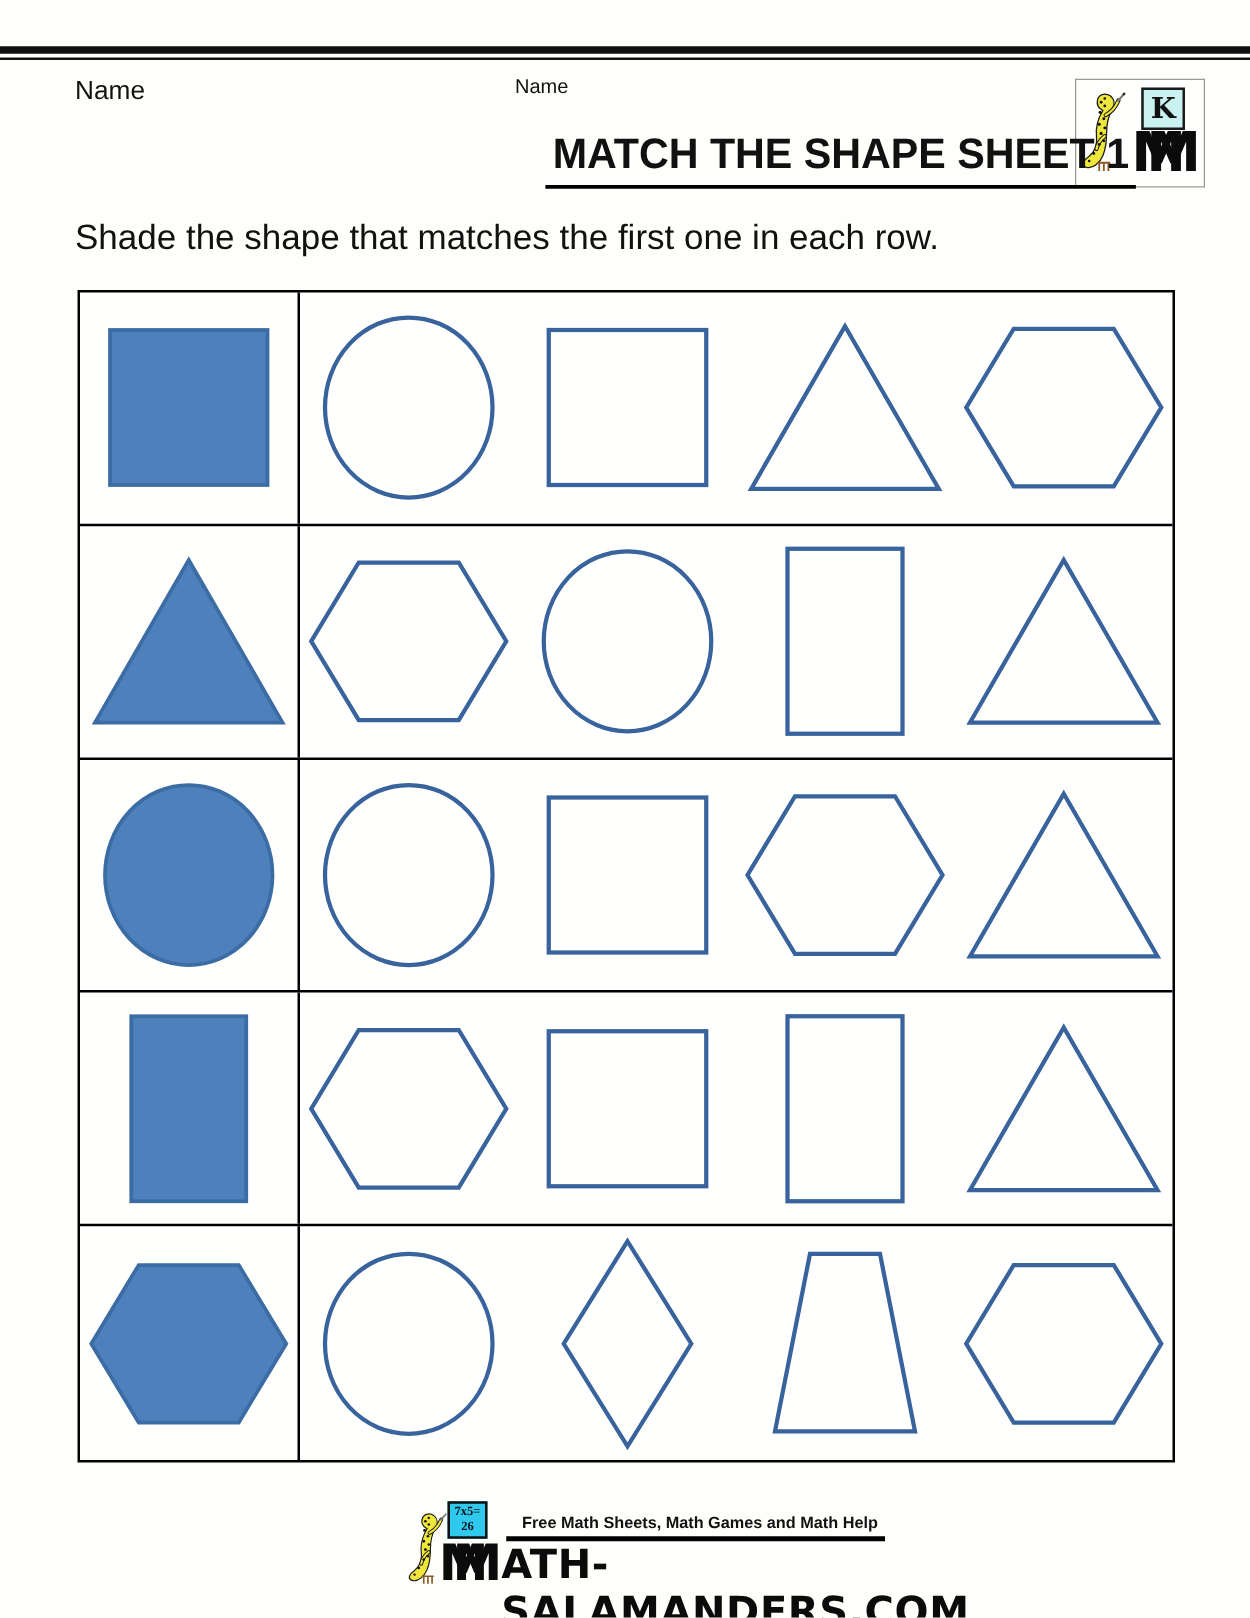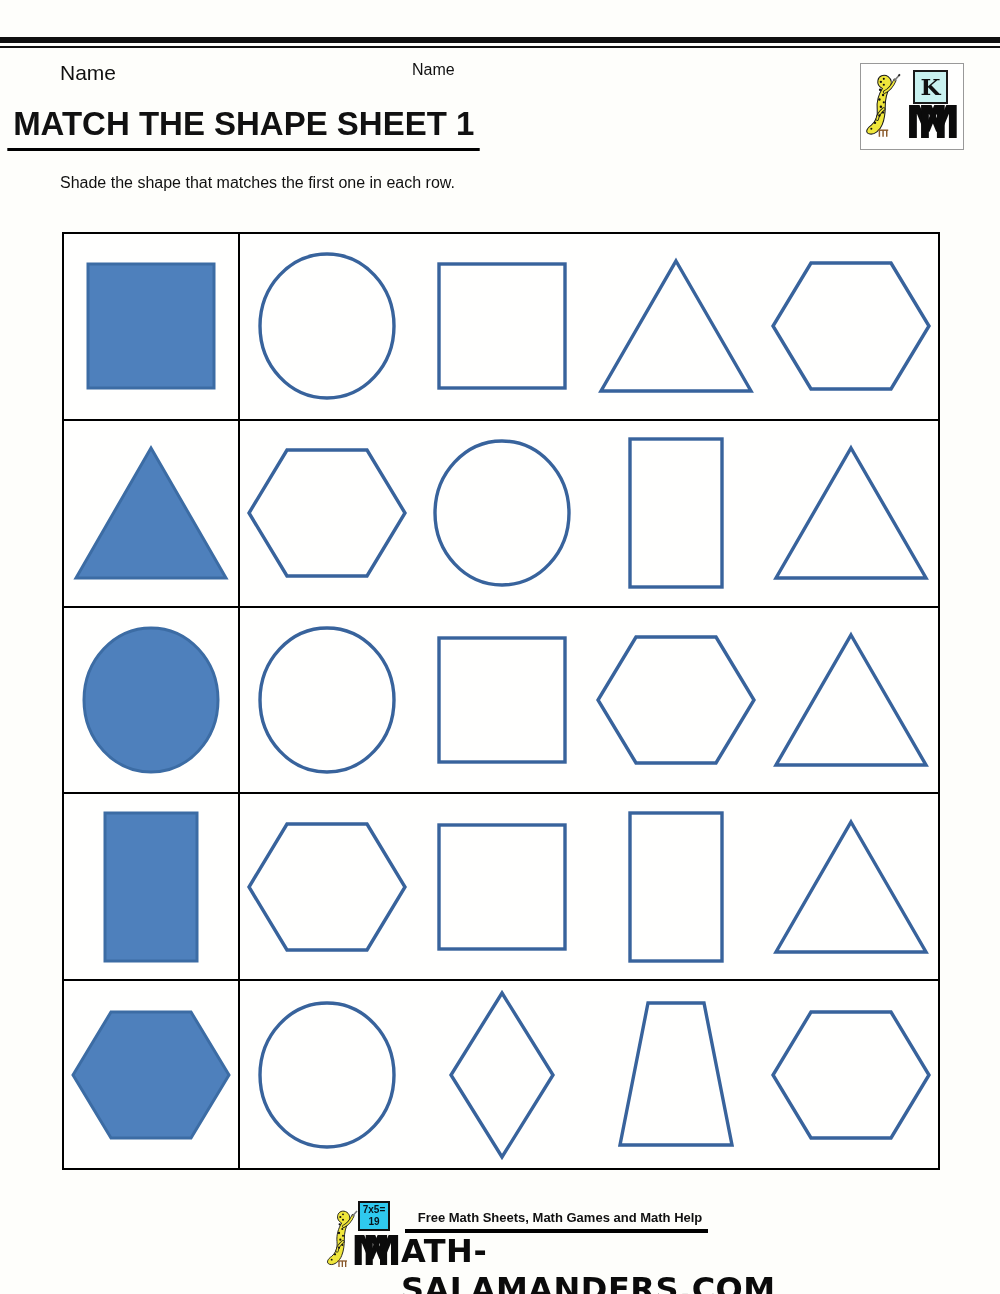--- a/index.html
+++ b/index.html
@@ -21,42 +21,42 @@
   .logo-lizard{position:absolute;left:3px;top:7px;}
   .kboard{position:absolute;left:52px;top:6px;width:35px;height:34px;background:#c9f2f0;
     border:2px solid #1a1a1a;box-sizing:border-box;text-align:center;line-height:30px;
     font-family:"DejaVu Serif", serif;font-weight:bold;font-size:23px;color:#111;}
   .double-m{position:absolute;left:44px;top:36px;width:56px;height:46px;}
   .double-m span{position:absolute;top:0;left:0;font-family:"DejaVu Sans", sans-serif;
     font-weight:bold;color:#0b0b0b;}
   .logo-box .double-m span{font-size:44px;line-height:46px;}
   .logo-box .double-m .m2{left:12px;}
 
-  .page-title-wrap{position:absolute;left:0;top:104px;width:1000px;text-align:left;}
+  .page-title-wrap{position:absolute;left:0;top:104px;width:916px;text-align:right;}
   .page-title{display:inline-block;font-size:34px;font-weight:bold;letter-spacing:0px;
     border-bottom:3px solid #000;padding:0 6px 5px 6px;transform:scaleX(0.97);}
 
-  .instruction{position:absolute;left:60px;top:174px;font-size:16px;}
+  .instruction{position:absolute;left:60px;top:174px;font-size:28px;}
 
   
   .wtable{position:absolute;left:62px;top:232px;width:878px;height:938px;
     border:2px solid #000;box-sizing:border-box;background:#fffffe;}
   .wrow{display:flex;height:186.8px;box-sizing:border-box;border-bottom:2px solid #000;}
   .wrow:last-child{border-bottom:none;}
   .cell-target{width:176px;box-sizing:border-box;border-right:2px solid #000;
     display:flex;align-items:center;justify-content:center;}
   .cell-options{flex:1;display:flex;}
   .slot{flex:1;display:flex;align-items:center;justify-content:center;}
 
   
   .footer{position:absolute;left:325px;top:1196px;width:440px;height:90px;}
   .footer-lizard{position:absolute;left:0;top:12px;}
   .footer-board{position:absolute;left:33px;top:5px;width:32px;height:30px;background:#2fc9ee;
     border:2px solid #111;box-sizing:border-box;text-align:center;
-    font-family:Liberation Sans, sans-serif;font-weight:bold;font-size:10px;line-height:12px;
+    font-family:Liberation Serif, serif;font-weight:bold;font-size:10px;line-height:12px;
     color:#08131a;padding-top:1px;}
   .footer-tagline{position:absolute;left:85px;top:14px;width:300px;text-align:center;
     font-size:13px;font-weight:bold;}
   .footer-rule{position:absolute;left:80px;top:33px;width:303px;height:3.5px;background:#000;}
   .footer-m{position:absolute;left:26px;top:34px;width:52px;height:42px;}
   .footer-m span{position:absolute;top:0;left:0;font-family:"DejaVu Sans", sans-serif;
     font-weight:bold;font-size:40px;line-height:42px;color:#0b0b0b;}
   .footer-m .m2{left:11px;}
   .footer-site{position:absolute;left:76px;top:36px;font-family:"DejaVu Sans", sans-serif;
     font-weight:bold;font-size:32px;letter-spacing:0.5px;color:#0b0b0b;}
@@ -291,21 +291,21 @@
     </g>
     <g stroke="#8a5a2b" stroke-width="2">
       <path d="M19,79 h14"></path>
         <path d="M21,79 v9"></path>
         <path d="M26,79 v9"></path>
         <path d="M31,79 v9"></path>
     </g>
   </svg>
   <div class="footer-board">
     <div>7x5=</div>
-    <div>19</div>
+    <div>26</div>
   </div>
   <div class="footer-tagline">Free Math Sheets, Math Games and Math Help</div>
   <div class="footer-rule"></div>
   <div class="footer-m">
     <span class="m1">M</span>
     <span class="m2">M</span>
   </div>
   <div class="footer-site">ATH-SALAMANDERS.COM</div>
 </div>
 

